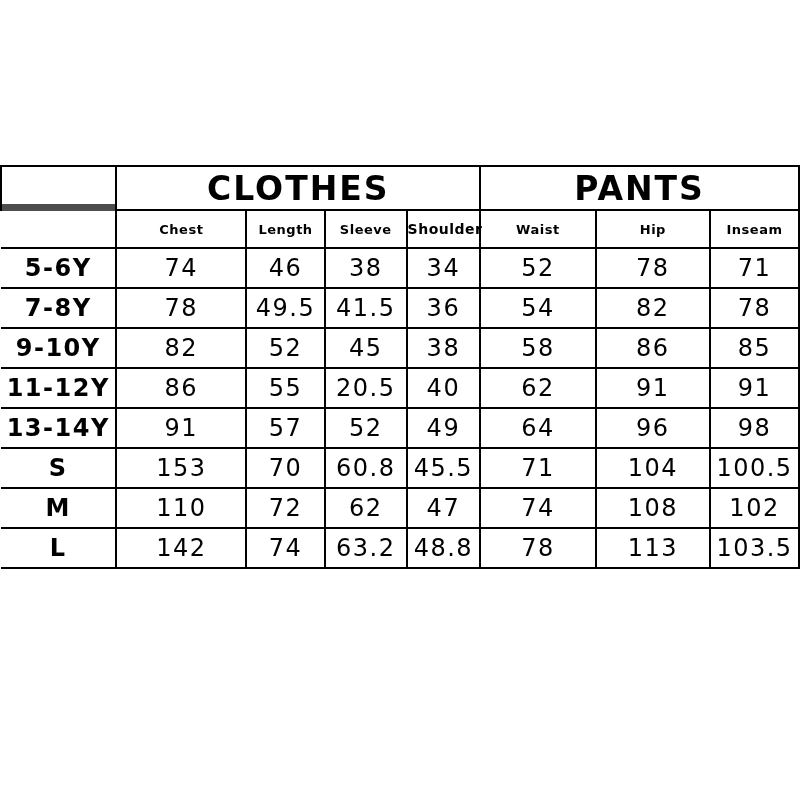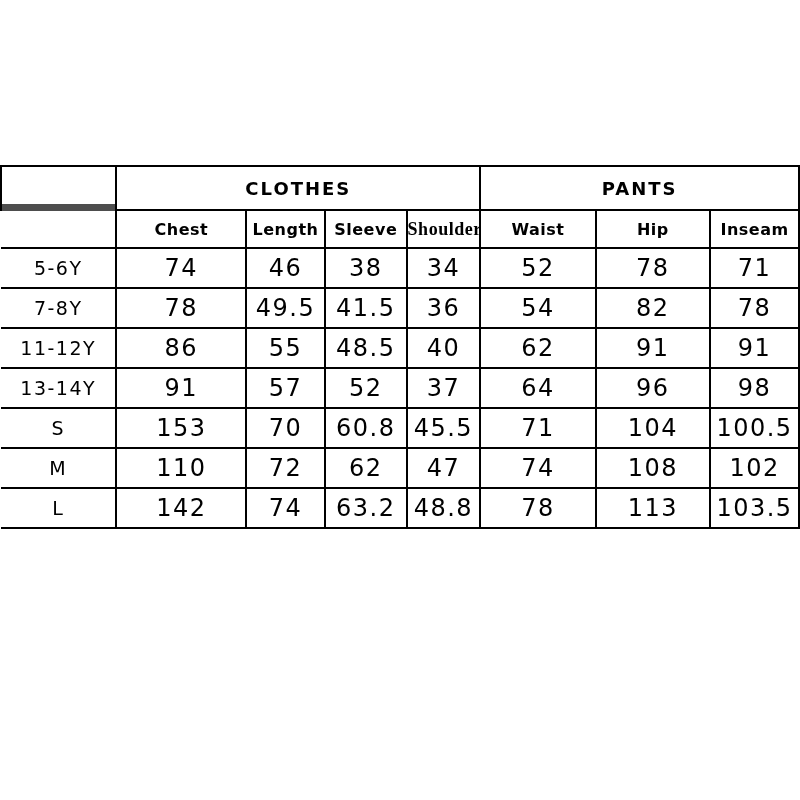--- a/index.html
+++ b/index.html
@@ -40,62 +40,63 @@
   col.c-length   { width:  77px; }
   col.c-sleeve   { width:  80px; }
   col.c-shoulder { width:  72px; }
   col.c-waist    { width: 113px; }
   col.c-hip      { width: 112px; }
   col.c-inseam   { width:  87px; }
 
   
   tr.group-row td {
     height: 42px;
-    font-size: 18px;
+    font-size: 33px;
     font-weight: bold;
     letter-spacing: 2px;
   }
   td.corner-cell {
     border-left: none;
     position: relative;
   }
   
   .corner-mark {
     position: absolute;
     left: 0;
     bottom: -2px;
     width: 113px;
     height: 7px;
     background: #4d4d4d;
   }
 
   
   tr.col-row td {
     height: 36px;
-    font-size: 16px;
+    font-size: 13px;
     font-weight: bold;
     letter-spacing: 0.5px;
   }
-  tr.col-row td.hdr-shoulder { font-size: 18px; font-family: Liberation Serif, serif; }
+  tr.col-row td.hdr-shoulder { font-size: 14px; }
   tr.col-row td.hdr-blank {
     border-left: none;
     border-top: none;
     border-bottom-color: #000;
     position: relative;
   }
 
   
   tr.data-row td {
     height: 38px;
     font-size: 24px;
     letter-spacing: 1.5px;
   }
   tr.data-row td.size-cell {
     border-left: none;
-    font-size: 19px;
+    font-size: 24px;
+    font-weight: bold;
   }
   tr.data-row td.last-col { border-right: 2px solid #000; }
 </style>
 </head>
 <body>
 
 <div id="sheet">
   <table class="size-chart">
     <colgroup>
       <col class="c-size">
@@ -140,35 +141,45 @@
         <td class="size-cell">7-8Y</td>
         <td>78</td>
         <td>49.5</td>
         <td>41.5</td>
         <td>36</td>
         <td>54</td>
         <td>82</td>
         <td class="last-col">78</td>
       </tr>
       <tr class="data-row">
+        <td class="size-cell">9-10Y</td>
+        <td>82</td>
+        <td>52</td>
+        <td>45</td>
+        <td>38</td>
+        <td>58</td>
+        <td>86</td>
+        <td class="last-col">85</td>
+      </tr>
+      <tr class="data-row">
         <td class="size-cell">11-12Y</td>
         <td>86</td>
         <td>55</td>
-        <td>48.5</td>
+        <td>20.5</td>
         <td>40</td>
         <td>62</td>
         <td>91</td>
         <td class="last-col">91</td>
       </tr>
       <tr class="data-row">
         <td class="size-cell">13-14Y</td>
         <td>91</td>
         <td>57</td>
         <td>52</td>
-        <td>37</td>
+        <td>49</td>
         <td>64</td>
         <td>96</td>
         <td class="last-col">98</td>
       </tr>
       <tr class="data-row">
         <td class="size-cell">S</td>
         <td>153</td>
         <td>70</td>
         <td>60.8</td>
         <td>45.5</td>

